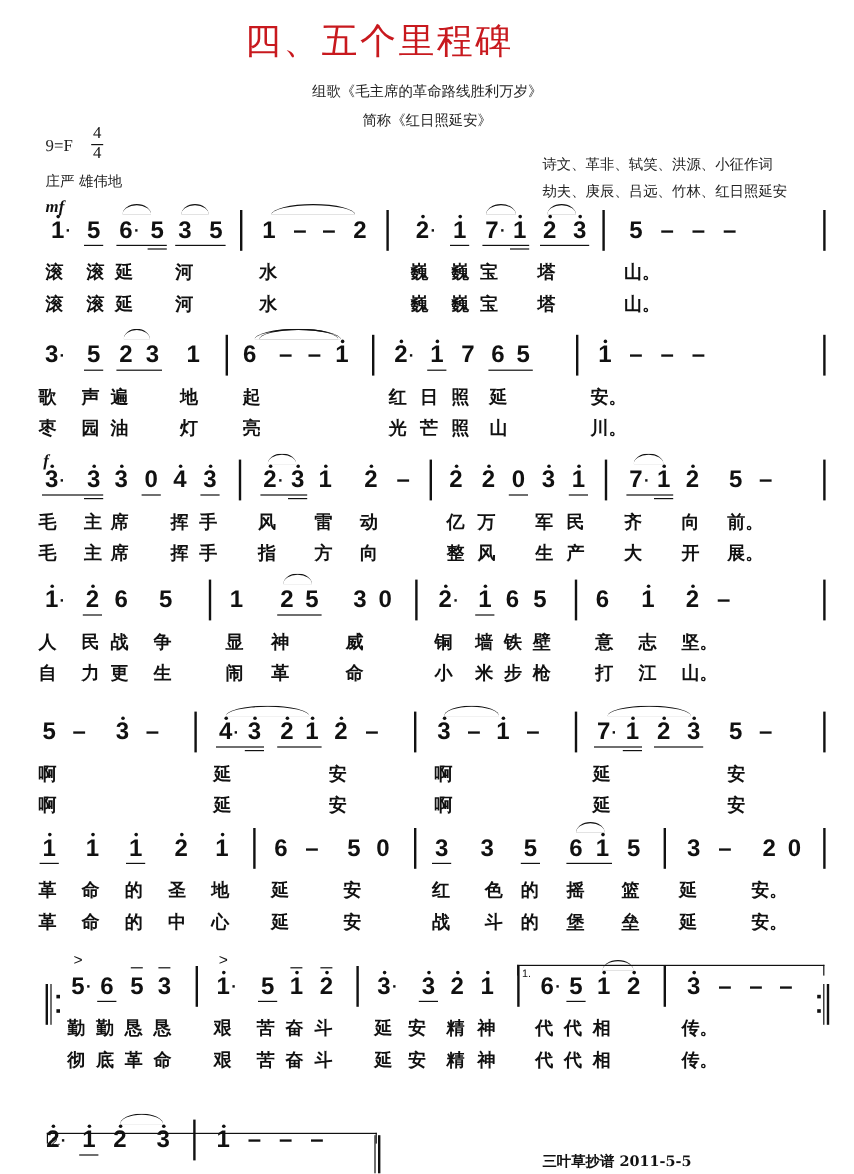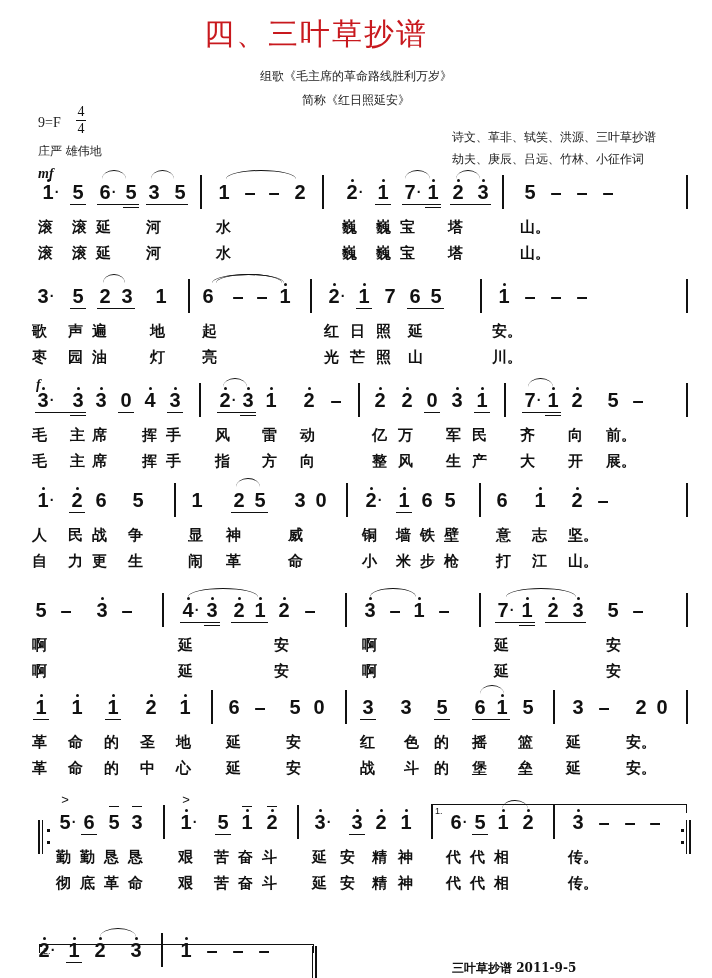--- a/index.html
+++ b/index.html
@@ -15,32 +15,32 @@
   .bar{position:absolute;width:1.5px;background:#111;}
   .ly{position:absolute;font-family:"DejaVu Serif",serif;font-size:15px;font-weight:bold;letter-spacing:0;}
   .arc{position:absolute;border-top:1.3px solid #111;border-radius:50% 50% 0 0 / 100% 100% 0 0;height:8px;}
   .dyn{position:absolute;font-family:"Liberation Serif",serif;font-style:italic;font-weight:bold;font-size:14px;}
   .volta{position:absolute;border-top:1.3px solid #111;border-left:1.3px solid #111;border-right:1.3px solid #111;height:8px;}
   .volta span{font-size:9px;font-family:"Liberation Sans",sans-serif;position:absolute;left:3px;top:1px;}
 </style>
 </head>
 <body>
 
-<div class="abs title"><span>四、三叶草抄谱</span></div>
+<div class="abs title"><span>四、五个里程碑</span></div>
 <div class="abs sub" style="top:68px;">组歌《毛主席的革命路线胜利万岁》</div>
 <div class="abs sub" style="top:92px;">简称《红日照延安》</div>
 
 <div class="abs small" style="left:38px;top:115px;font-family:'Liberation Serif',serif;font-size:14px;">9=F</div>
 <div class="abs" style="left:76px;top:104px;width:10px;text-align:center;font-family:'Liberation Serif',serif;font-size:14px;line-height:16px;">
   <div>4</div>
   <div style="border-top:1px solid #111;">4</div>
 </div>
 <div class="abs small" style="left:38px;top:143px;">庄严 雄伟地</div>
-<div class="abs small" style="left:452px;top:129px;">诗文、革非、轼笑、洪源、三叶草抄谱</div>
-<div class="abs small" style="left:452px;top:151px;">劫夫、庚辰、吕远、竹林、小征作词</div>
+<div class="abs small" style="left:452px;top:129px;">诗文、革非、轼笑、洪源、小征作词</div>
+<div class="abs small" style="left:452px;top:151px;">劫夫、庚辰、吕远、竹林、红日照延安</div>
 
 <div class="dyn" style="left:38px;top:166px;">mf</div>
 <div class="dyn" style="left:36px;top:377px;">f</div>
 
 <div id="score">
     <div class="n" style="left: 40px; top: 182px;">1<span class="dot"></span></div>
     <div class="n" style="left: 53px; top: 182px; font-size: 14px; width: 8px;">·</div>
     <div class="n" style="left: 70px; top: 182px;">5</div>
     <div class="n" style="left: 97px; top: 182px;">6</div>
     <div class="n" style="left: 110px; top: 182px; font-size: 14px; width: 8px;">·</div>
@@ -475,13 +475,13 @@
 <div class="abs" style="left:42px;top:820px;width:1px;height:34px;background:#111;"></div>
 <div class="abs" style="left:47px;top:829px;width:3px;height:3px;background:#111;"></div>
 <div class="abs" style="left:47px;top:841px;width:3px;height:3px;background:#111;"></div>
 <div class="abs" style="left:681px;top:829px;width:3px;height:3px;background:#111;"></div>
 <div class="abs" style="left:681px;top:841px;width:3px;height:3px;background:#111;"></div>
 <div class="abs" style="left:686px;top:820px;width:1px;height:34px;background:#111;"></div>
 <div class="abs" style="left:689px;top:820px;width:2px;height:34px;background:#111;"></div>
 <div class="abs" style="left:312px;top:946px;width:1px;height:32px;background:#111;"></div>
 <div class="abs" style="left:315px;top:946px;width:2px;height:32px;background:#111;"></div>
 
-<div class="abs" style="left:452px;top:960px;font-family:'DejaVu Serif',serif;font-size:12px;font-weight:bold;">三叶草抄谱 2011-9-5</div>
+<div class="abs" style="left:452px;top:960px;font-family:'DejaVu Serif',serif;font-size:12px;font-weight:bold;">三叶草抄谱 2011-5-5</div>
 
 </body></html>

